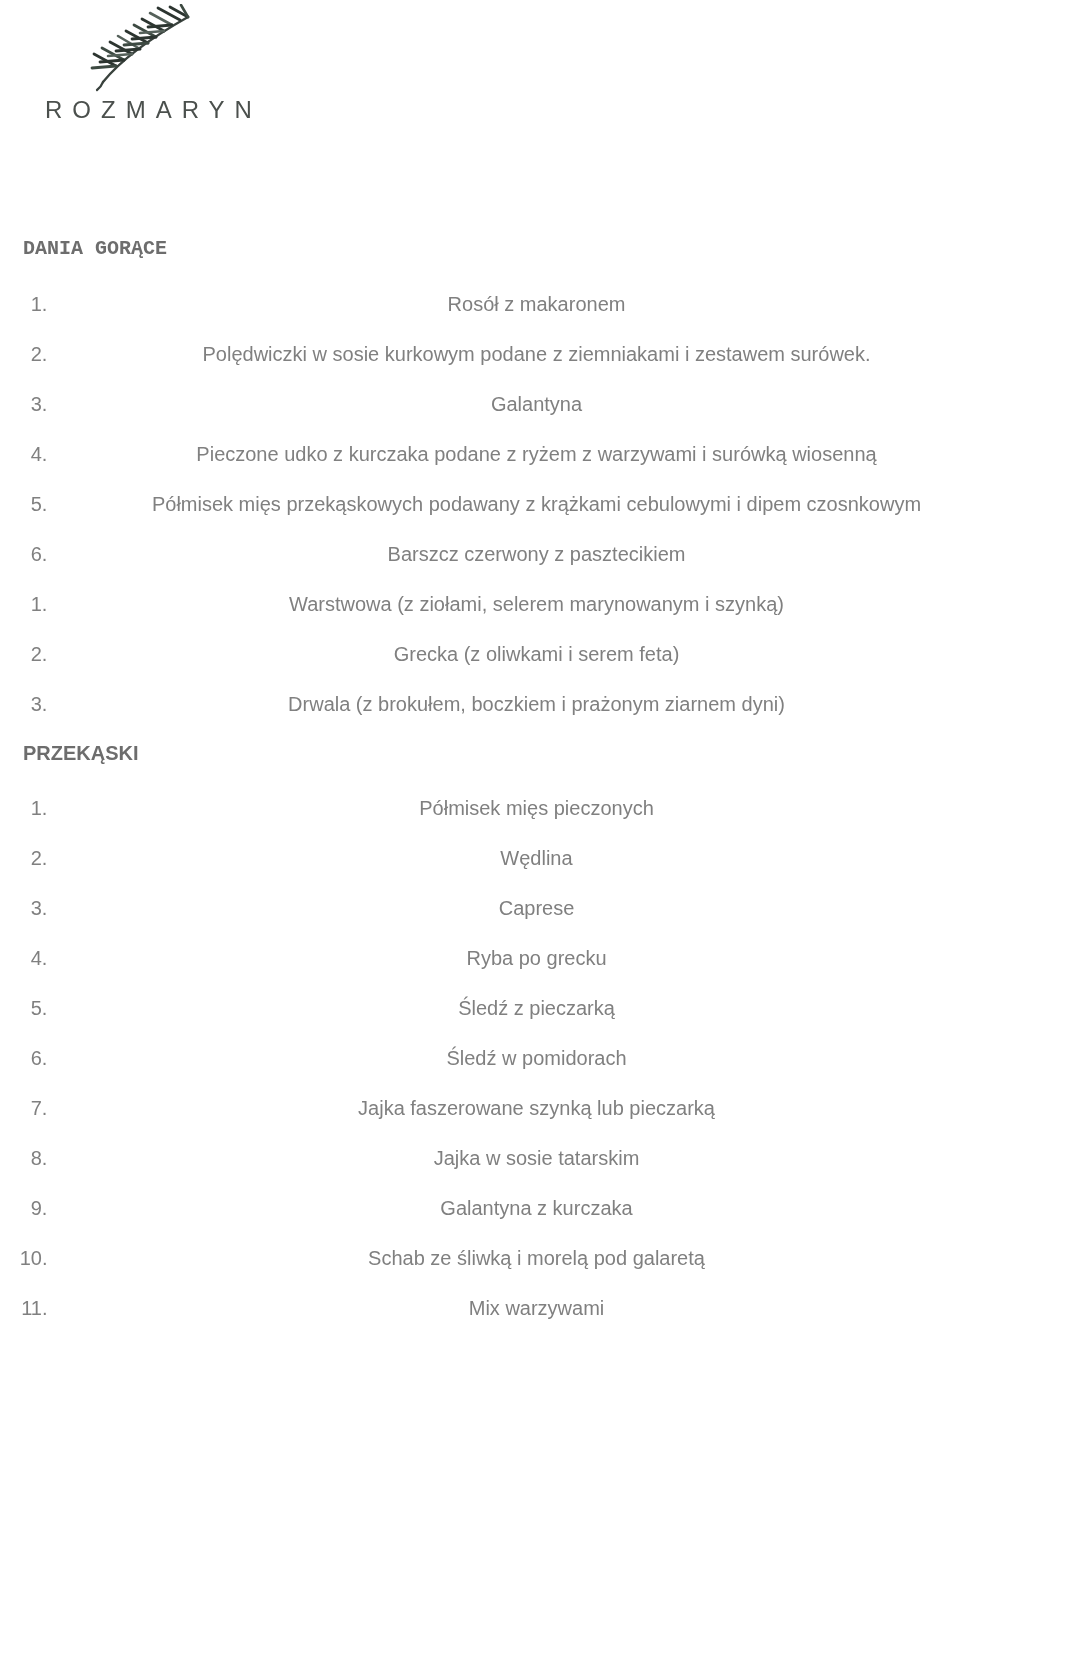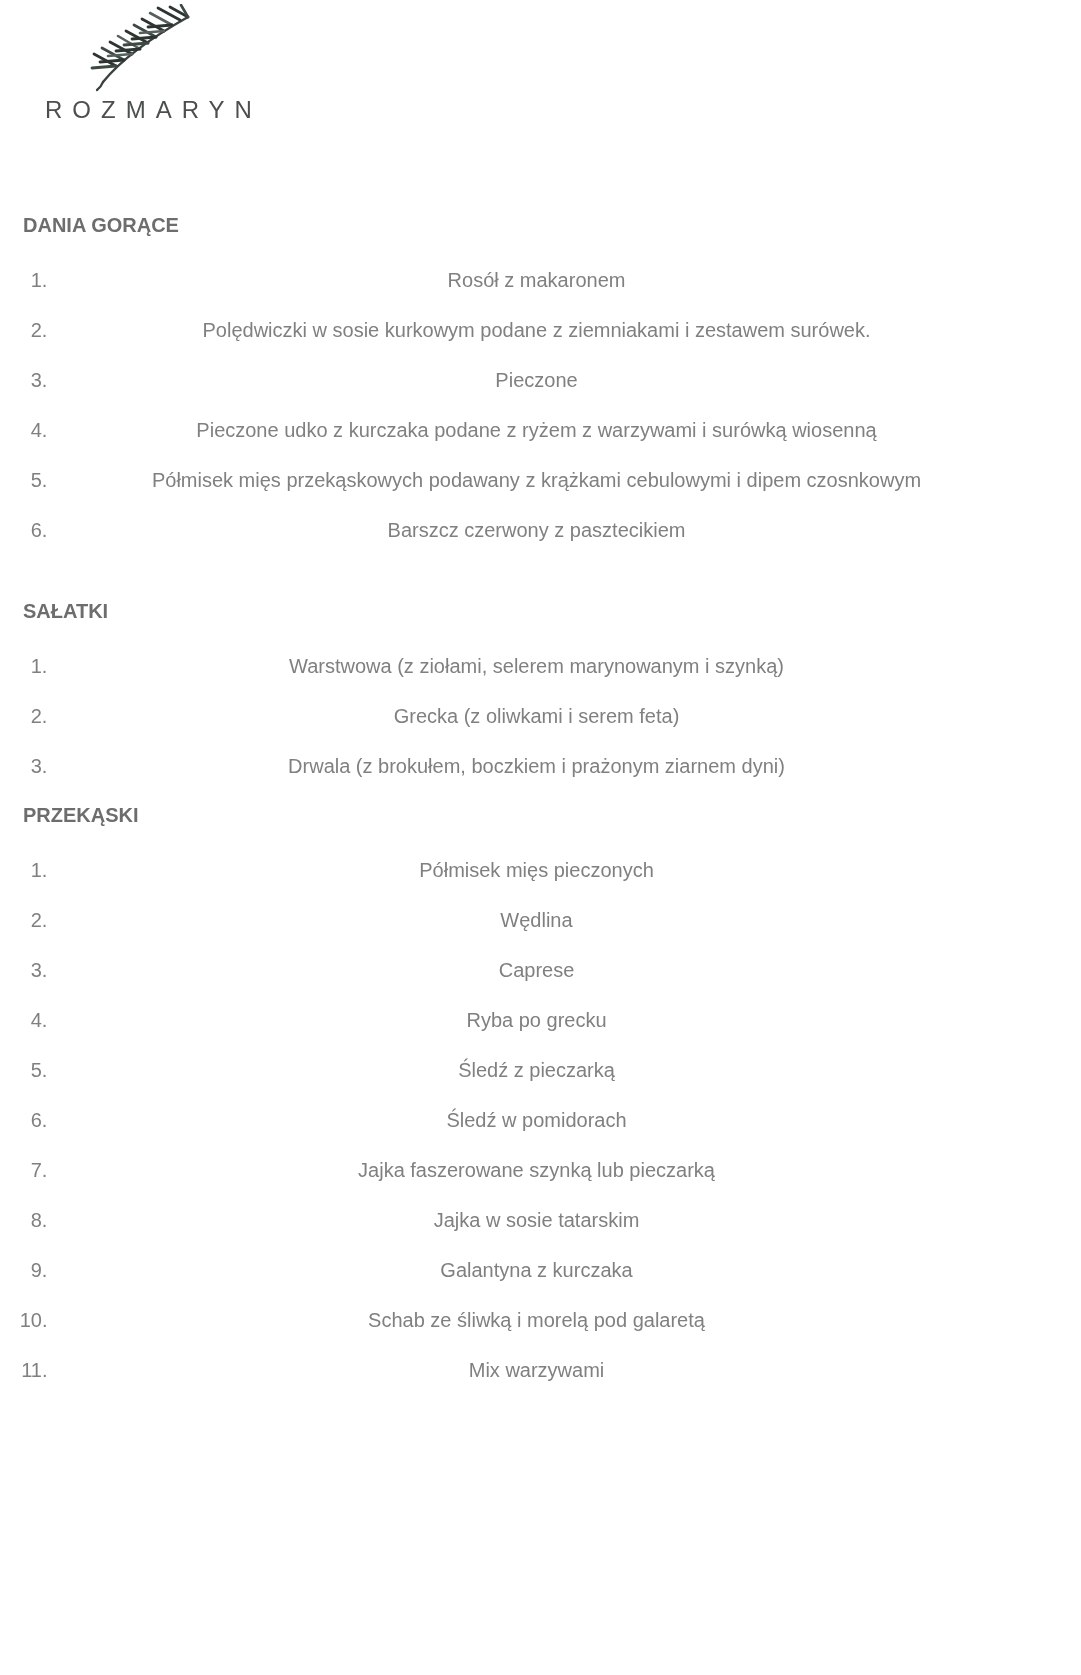--- a/index.html
+++ b/index.html
@@ -45,21 +45,21 @@
     padding-left: 23px;
     padding-right: 40px;
   }
   .section-title {
     font-size: 20px;
     font-weight: 700;
     color: #6d6d6d;
     margin: 0 0 28px 0;
     line-height: 26px;
   }
-  .section-title.first   { margin-top: 88px; }
+  .section-title.first   { margin-top: 112px; font-family: Liberation Mono, monospace; }
   .section-title.salatki { margin-top: 53px; }
   .section-title.przekaski { margin-top: 17px; }
 
   ol.menu-list {
     margin: 0;
     padding: 0 0 0 30px;
     list-style: decimal outside;
     text-align: center;
   }
   ol.menu-list li {
@@ -122,27 +122,26 @@
     </svg>
     <div class="logo-text">ROZMARYN</div>
   </a>
 
   <div class="content">
 
     <h2 class="section-title first">DANIA GORĄCE</h2>
     <ol class="menu-list">
       <li>Rosół z makaronem</li>
       <li>Polędwiczki w sosie kurkowym podane z ziemniakami i zestawem surówek.</li>
-      <li>Pieczone</li>
+      <li>Galantyna</li>
       <li>Pieczone udko z kurczaka podane z ryżem z warzywami i surówką wiosenną</li>
       <li>Półmisek mięs przekąskowych podawany z krążkami cebulowymi i dipem czosnkowym</li>
       <li>Barszcz czerwony z pasztecikiem</li>
     </ol>
 
-    <h2 class="section-title salatki">SAŁATKI</h2>
     <ol class="menu-list">
       <li>Warstwowa (z ziołami, selerem marynowanym i szynką)</li>
       <li>Grecka (z oliwkami i serem feta)</li>
       <li>Drwala (z brokułem, boczkiem i prażonym ziarnem dyni)</li>
     </ol>
 
     <h2 class="section-title przekaski">PRZEKĄSKI</h2>
     <ol class="menu-list">
       <li>Półmisek mięs pieczonych</li>
       <li>Wędlina</li>

